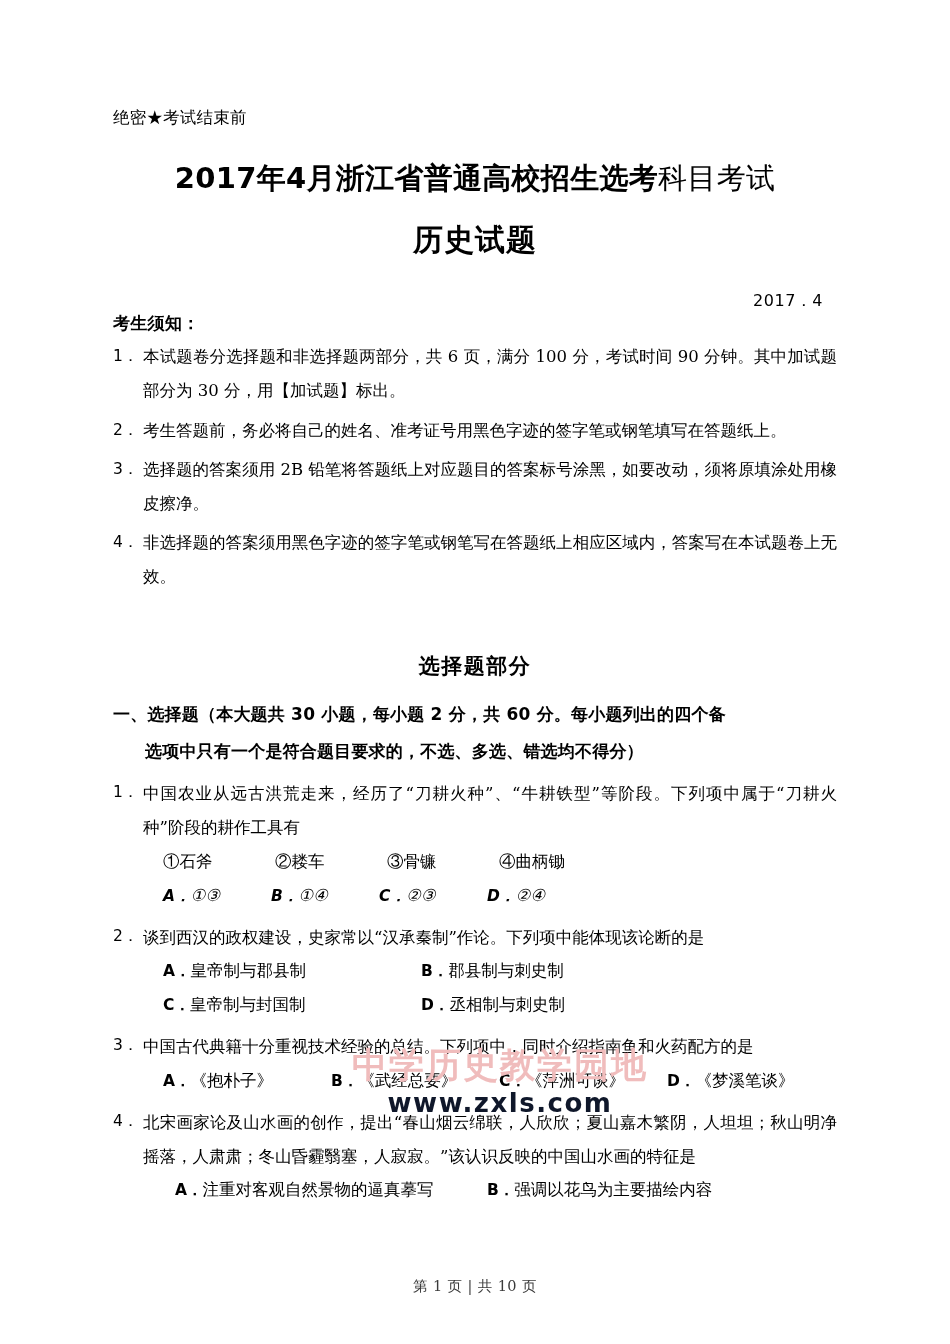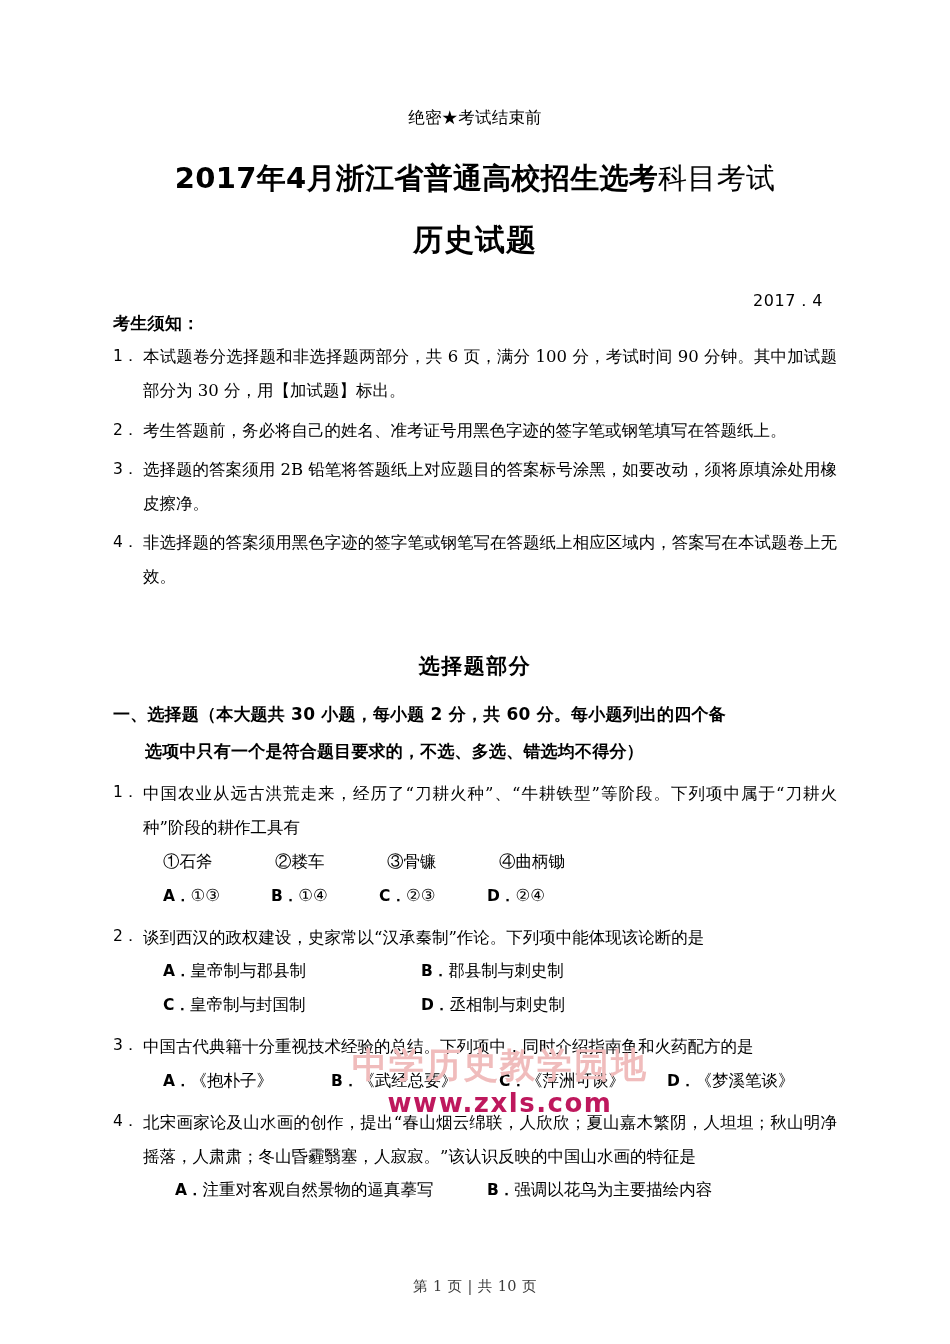--- a/index.html
+++ b/index.html
@@ -27,21 +27,20 @@
   }
 
   
   .secrecy {
     font-family: "DejaVu Serif", "Liberation Serif", serif;
     font-size: 16.5px;
     letter-spacing: 0.2px;
     margin-top: 106px;
     line-height: 1.4;
     white-space: nowrap;
-    text-align: center;
   }
 
   
   .main-title {
     text-align: center;
     font-size: 29px;
     line-height: 1.25;
     margin-top: 31px;
     white-space: nowrap;
     letter-spacing: 0.3px;
@@ -157,21 +156,21 @@
   .opt-row span.opt {
     display: inline-block;
   }
   .opt-row .lbl {
     font-family: "DejaVu Sans", "Liberation Sans", sans-serif;
     font-size: 15.5px;
     font-weight: bold;
   }
   
   .w4 > span { width: 112px; }
-  .w4abcd > span { width: 108px; }
+  .w4abcd > span { width: 108px; font-style: italic; }
   .w2 > span { width: 258px; }
   .w4books > span { width: 168px; }
   .w2wide > span { width: 300px; margin-left: 12px; }
 
   
   .watermark {
     position: absolute;
     left: 320px;
     top: 1048px;
     width: 360px;
@@ -186,21 +185,21 @@
     font-size: 35px;
     color: #f0bcbc;
     letter-spacing: 2px;
     line-height: 1;
     display: block;
   }
   .watermark .wm-url {
     font-family: "DejaVu Sans", "Liberation Sans", sans-serif;
     font-weight: bold;
     font-size: 26px;
-    color: #be185d;
+    color: #0f172a;
     letter-spacing: 1.5px;
     line-height: 1;
     display: block;
     margin-top: 7px;
   }
 
   
   .footer {
     position: absolute;
     left: 0;

